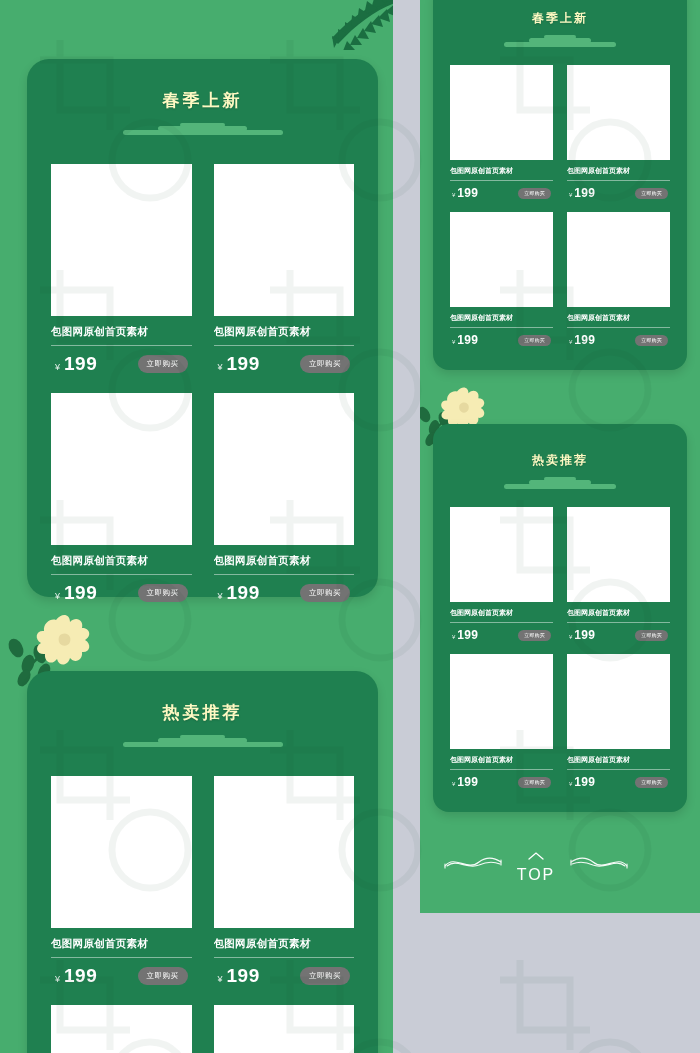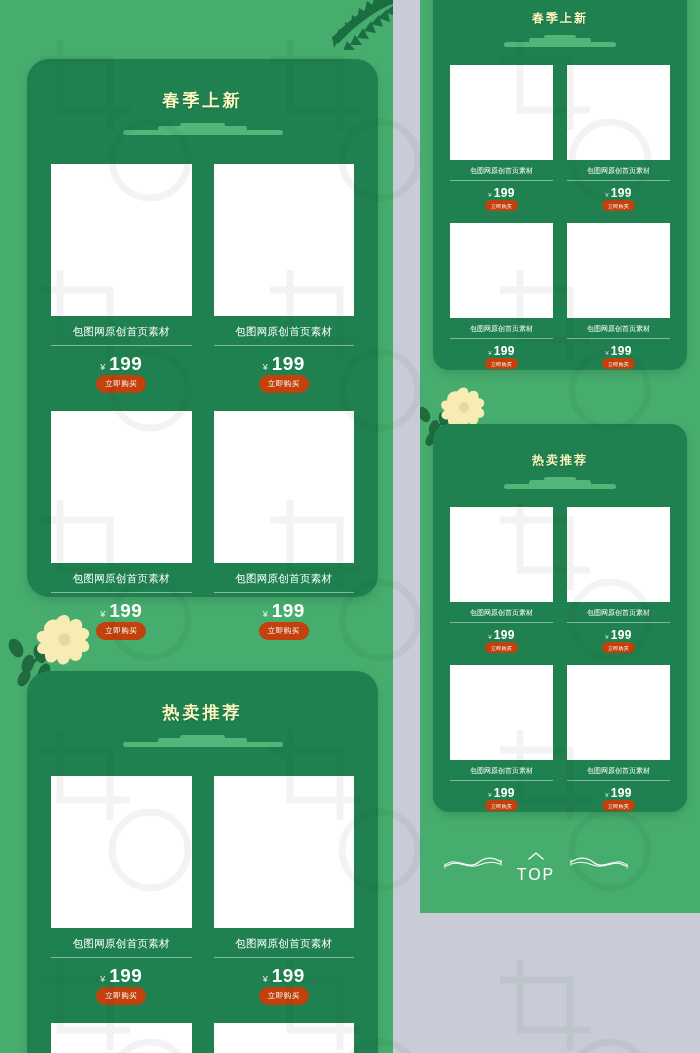--- a/index.html
+++ b/index.html
@@ -50,43 +50,43 @@
   .grid{display:grid;grid-template-columns:1fr 1fr;}
   .grid.big{column-gap:22px;row-gap:18px;}
   .grid.small{column-gap:14px;row-gap:12px;}
 
   .prod{display:block;}
   .thumb{background:#ffffff;width:100%;}
   .thumb.big{height:152px;}
   .thumb.small{height:95px;}
 
   .p-title{
-    color:#ffffff;text-align:center;font-weight:normal;
+    color:#ffffff;text-align:left;font-weight:bold;
     white-space:nowrap;overflow:hidden;
   }
   .p-title.big{font-size:10.5px;margin-top:9px;letter-spacing:.3px;}
   .p-title.small{font-size:7px;margin-top:6px;letter-spacing:0px;}
 
   .p-rule{background:rgba(255,255,255,.45);height:1px;width:100%;}
   .p-rule.big{margin-top:6px;}
   .p-rule.small{margin-top:4px;}
 
-  .p-row{display:flex;align-items:center;justify-content:center;flex-direction:column;}
+  .p-row{display:flex;align-items:center;justify-content:space-between;}
   .p-row.big{margin-top:7px;padding:0 4px;}
   .p-row.small{margin-top:5px;padding:0 2px;}
 
   .price{color:#ffffff;display:flex;align-items:baseline;}
   .cny{font-size:9px;opacity:.9;margin-right:4px;}
   .cny.small{font-size:6px;margin-right:2px;}
   .amt{font-weight:bold;}
   .amt.big{font-size:19px;letter-spacing:.5px;}
   .amt.small{font-size:12px;letter-spacing:.3px;}
 
   .buy{
-    background:#c2410c;color:#ffffff;border:none;
+    background:#737373;color:#ffffff;border:none;
     border-radius:999px;white-space:nowrap;
     font-family:inherit;cursor:pointer;
   }
   .buy.big{font-size:7.5px;padding:4px 9px;letter-spacing:.5px;}
   .buy.small{font-size:5px;padding:2.5px 6px;letter-spacing:.2px;}
 
   
   .deco{position:absolute;pointer-events:none;}
   .flower-wrap{position:absolute;pointer-events:none;}
 

